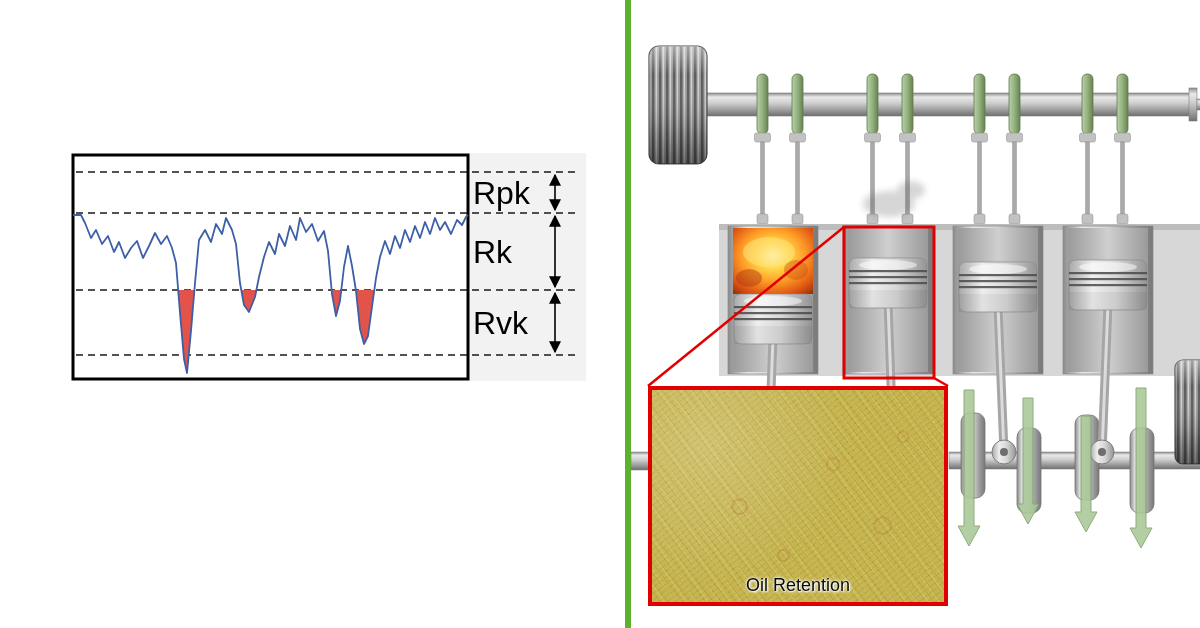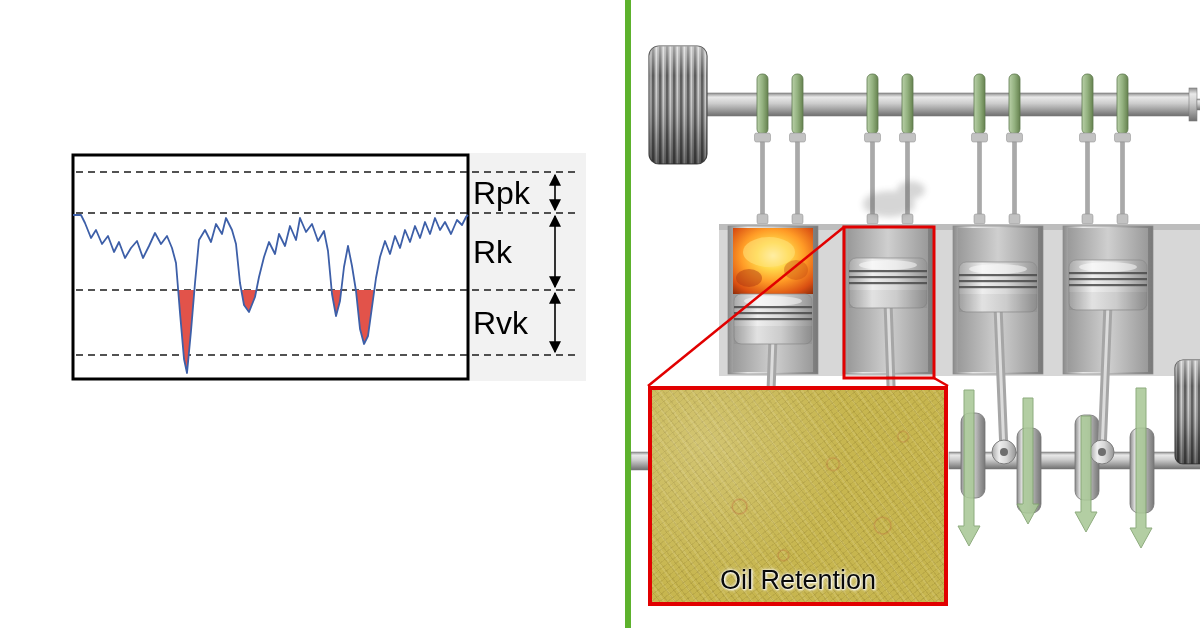--- a/index.html
+++ b/index.html
@@ -40,21 +40,21 @@
       radial-gradient(circle at 30% 55%, rgba(0,0,0,0) 6px, rgba(186,76,48,0.30) 7px, rgba(0,0,0,0) 9px),
       radial-gradient(circle at 62% 35%, rgba(0,0,0,0) 5px, rgba(186,76,48,0.26) 6px, rgba(0,0,0,0) 8px),
       radial-gradient(circle at 79% 64%, rgba(0,0,0,0) 7px, rgba(186,76,48,0.26) 8px, rgba(0,0,0,0) 10px),
       radial-gradient(circle at 45% 78%, rgba(0,0,0,0) 4px, rgba(186,76,48,0.26) 5px, rgba(0,0,0,0) 7px),
       radial-gradient(circle at 86% 22%, rgba(0,0,0,0) 4px, rgba(186,76,48,0.22) 5px, rgba(0,0,0,0) 7px),
       radial-gradient(circle at 18% 25%, rgba(255,255,255,0.20), rgba(255,255,255,0) 50%),
       repeating-linear-gradient(52deg, rgba(92,74,10,0.12) 0px, rgba(92,74,10,0.12) 1px, rgba(0,0,0,0) 1px, rgba(0,0,0,0) 6px),
       repeating-linear-gradient(-38deg, rgba(80,62,8,0.10) 0px, rgba(80,62,8,0.10) 1px, rgba(0,0,0,0) 1px, rgba(0,0,0,0) 5px),
       repeating-linear-gradient(55deg, rgba(255,252,230,0.10) 0px, rgba(255,252,230,0.10) 2px, rgba(0,0,0,0) 2px, rgba(0,0,0,0) 9px);}
   .inset-label{position:absolute;left:0;right:0;bottom:6px;text-align:center;
-    font-size:27px;color:#0a0a0a;
+    font-size:18px;color:#0a0a0a;
     text-shadow:0 0 4px #fff,0 0 2px #fff,1px 1px 2px #fff;}
 </style>
 </head>
 <body>
 
 <div class="page">
 
   <svg id="rough-svg" width="530" height="252" viewBox="0 0 530 252">
     <defs>
       <marker id="ah" viewBox="0 0 10 10" refX="9" refY="5" markerWidth="7.5" markerHeight="7.5" orient="auto-start-reverse">

